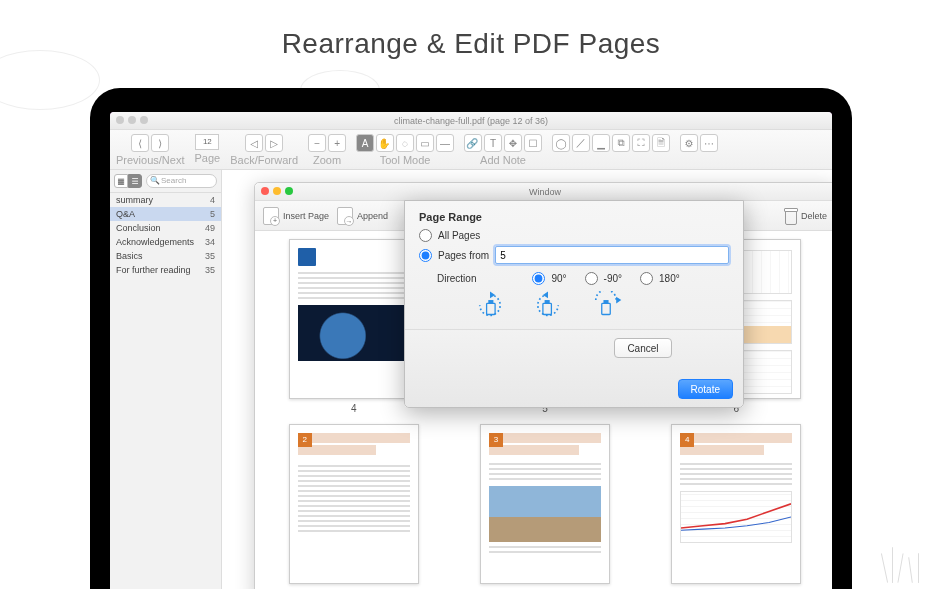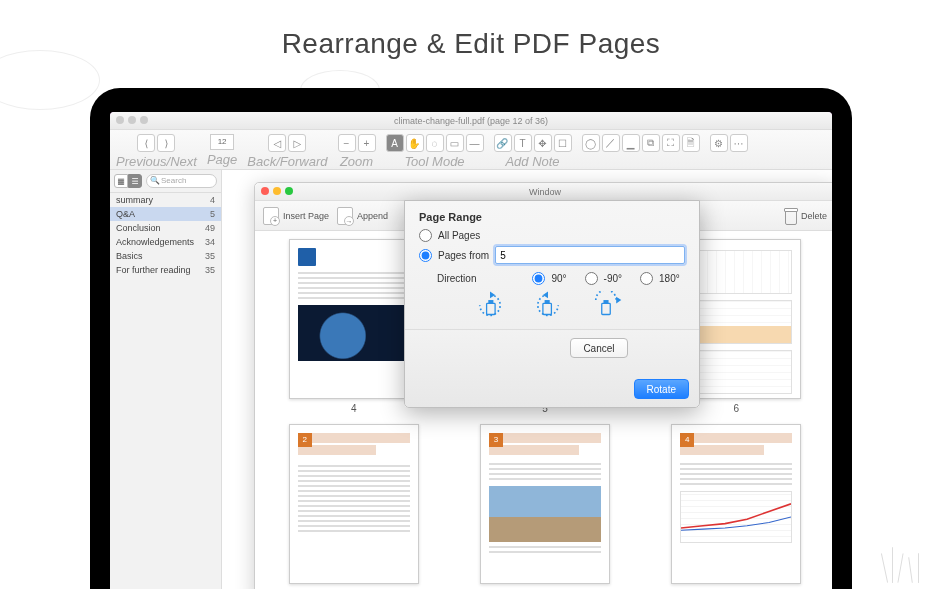--- a/index.html
+++ b/index.html
@@ -10,21 +10,21 @@
 
 
 .app-titlebar { height: 18px; background: linear-gradient(#f7f7f7,#e9e9e9); border-bottom: 1px solid #ddd; display: flex; align-items: center; justify-content: center; font-size: 9px; color: #888; position: relative; }
 .app-titlebar .dots { position: absolute; left: 6px; top: 4px; display: flex; gap: 4px; }
 .app-titlebar .dots span { width: 8px; height: 8px; border-radius: 50%; background: #ccc; }
 .app-toolbar { height: 40px; background: linear-gradient(#fafafa,#f0f0f0); border-bottom: 1px solid #ddd; display: flex; align-items: flex-start; padding: 4px 6px 0; gap: 2px; }
 .tool-group { display: flex; flex-direction: column; align-items: center; margin-right: 8px; }
 .tool-row { display: flex; gap: 2px; }
 .tool-btn { width: 18px; height: 18px; border: 1px solid #ccc; border-radius: 3px; background: #fff; display: flex; align-items: center; justify-content: center; font-size: 10px; color: #888; }
 .tool-btn.sel { background: #888; color: #fff; }
-.tool-label { font-size: 13px; color: #aaa; margin-top: 2px; font-style: italic; }
+.tool-label { font-size: 11px; color: #aaa; margin-top: 2px; }
 .tool-page { width: 24px; height: 16px; border: 1px solid #ccc; background: #fff; font-size: 8px; text-align: center; line-height: 14px; color: #666; }
 
 .app-body { display: flex; height: calc(100% - 58px); }
 
 
 .sidebar { width: 112px; background: #f2f2f2; border-right: 1px solid #ddd; }
 .sb-top { display: flex; align-items: center; gap: 4px; padding: 4px; border-bottom: 1px solid #ddd; }
 .sb-seg { display: flex; }
 .sb-seg span { width: 14px; height: 14px; border: 1px solid #bbb; background: #fff; display: flex; align-items: center; justify-content: center; font-size: 8px; }
 .sb-seg span:first-child { border-radius: 3px 0 0 3px; }
@@ -67,21 +67,21 @@
 .pg-orange { width: 14px; height: 14px; background: #d9772a; color: #fff; font-size: 8px; text-align: center; line-height: 14px; float: left; margin-right: 4px; }
 .pg-head { height: 10px; background: #f0d9c9; margin-bottom: 2px; }
 .pg-lines { }
 .pg-lines span { display: block; height: 2px; background: #ddd; margin: 3px 0; }
 .pg-img { background: linear-gradient(180deg,#13203a 60%, #3a6294 60%); }
 .pg-img.earth { background: radial-gradient(circle at 40% 55%, #3a78b8 0 30%, #0b1a33 32% 100%); }
 .pg-img.factory { background: linear-gradient(180deg,#8fb6d9 55%, #b59b78 55%); }
 .pg-chart { border: 1px solid #e0e0e0; background: #fff; }
 
 
-.dialog { position: absolute; left: 294px; top: 88px; width: 296px; background: linear-gradient(#f6f6f6,#ececec); border: 1px solid #bfbfbf; border-radius: 0 0 5px 5px; box-shadow: 0 6px 24px rgba(0,0,0,0.3); padding: 10px 14px 10px; z-index: 20; }
+.dialog { position: absolute; left: 294px; top: 88px; width: 340px; background: linear-gradient(#f6f6f6,#ececec); border: 1px solid #bfbfbf; border-radius: 0 0 5px 5px; box-shadow: 0 6px 24px rgba(0,0,0,0.3); padding: 10px 14px 10px; z-index: 20; }
 .dlg-title { font-size: 11px; font-weight: 600; color: #333; margin-bottom: 6px; }
 .dlg-row { display: flex; align-items: center; gap: 6px; font-size: 10px; color: #333; margin: 4px 0; }
 .dlg-row input[type=text] { flex: 1; height: 18px; border: 1px solid #7fb2f0; border-radius: 2px; padding: 0 4px; font-size: 10px; background: #fff; outline: 2px solid rgba(76,148,255,0.35); }
 input[type=radio] { accent-color: #1e7fff; }
 .dlg-radios { display: flex; gap: 18px; margin-left: 50px; }
 .dlg-sub { font-size: 10px; color: #333; margin-top: 8px; padding-left: 18px; }
 .dlg-icons { display: flex; gap: 24px; margin: 6px 0 8px 54px; }
 .rot-icon { width: 34px; height: 30px; position: relative; }
 .rot-icon svg { width: 34px; height: 30px; }
 .dlg-btns { display: flex; justify-content: flex-end; gap: 6px; border-top: 1px solid #ddd; padding-top: 8px; margin: 0 -14px -10px; padding-right: 10px; padding-bottom: 8px; background: linear-gradient(#f2f2f2,#e8e8e8); border-radius: 0 0 5px 5px; }

